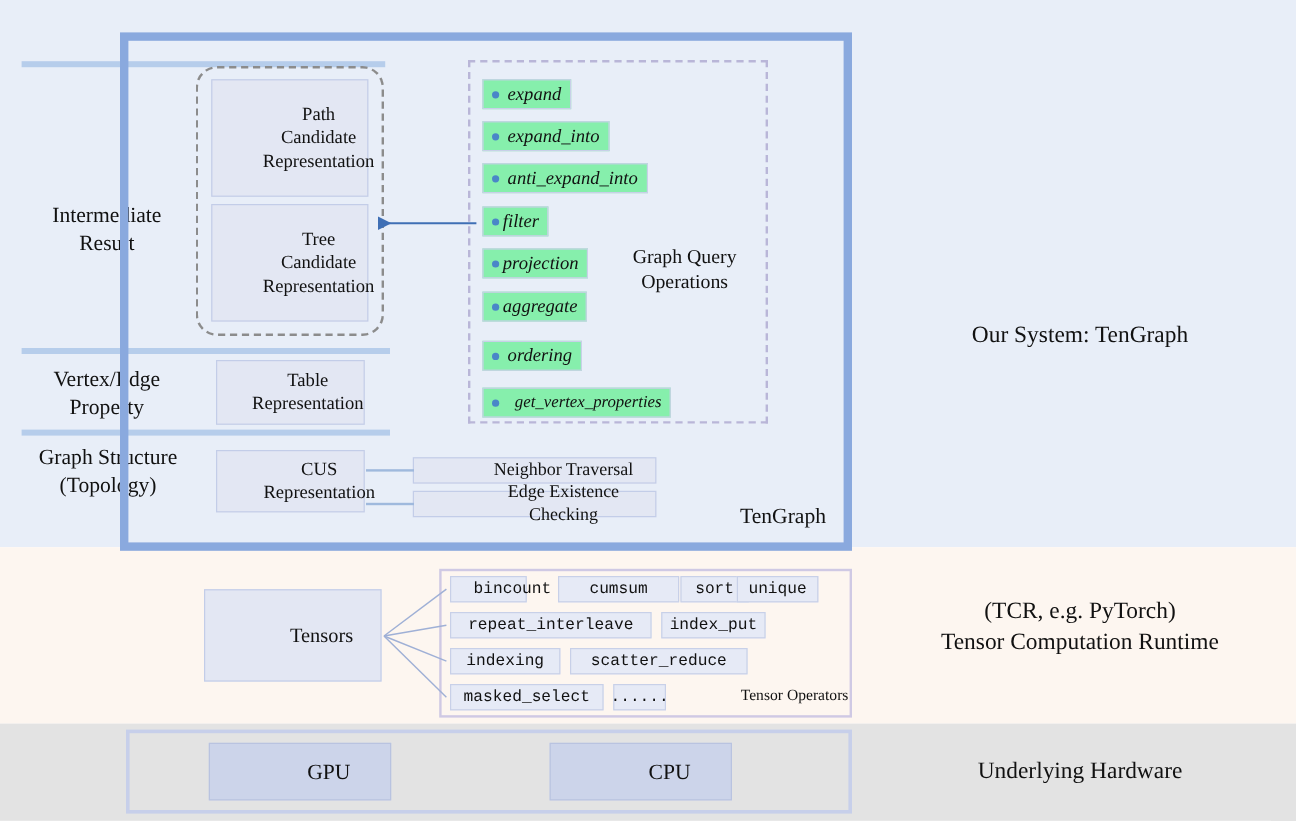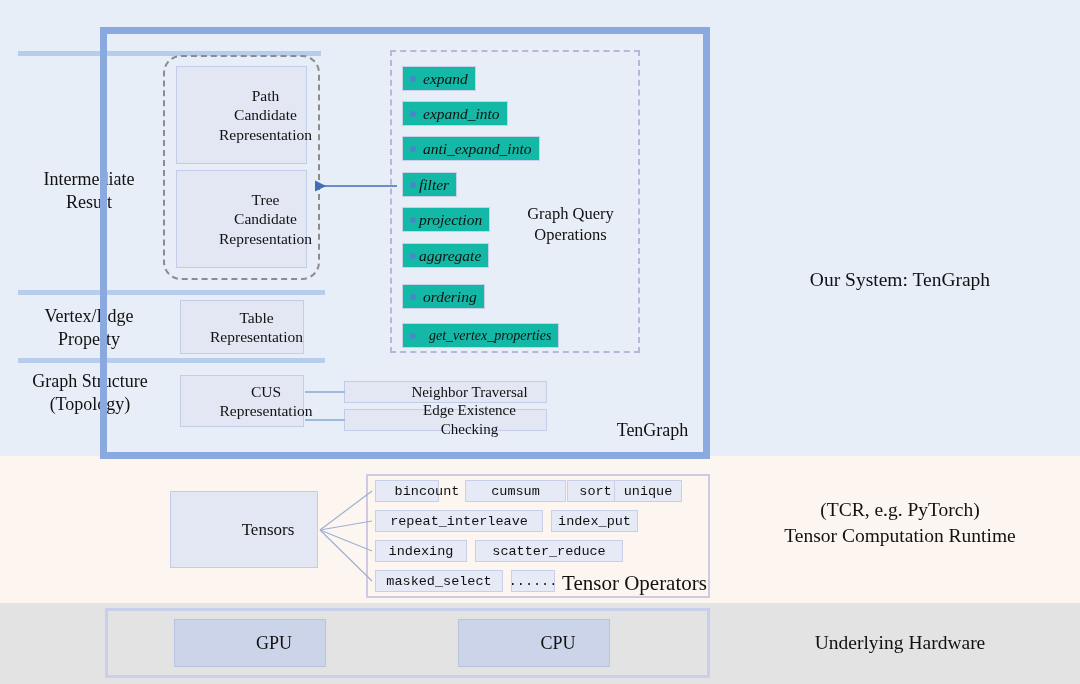--- a/index.html
+++ b/index.html
@@ -114,21 +114,21 @@
     border:2.5px dashed #b9b6d8;
     box-sizing:border-box;
   }
   #gqo-caption{
     position:absolute;left:508px;top:203px;
     width:125px;text-align:center;
     font-size:16.5px;line-height:1.3;color:#111;
   }
   .op{
     position:absolute;left:402px;
-    background:#14b8a6;
+    background:#86efac;
     border:1.3px solid #c8d0e8;
     box-sizing:border-box;
     height:25px;
     display:flex;align-items:center;
     padding:0 7px;
     font-style:italic;
     font-size:15.5px;
     color:#111;
     white-space:nowrap;
     font-family:"Liberation Serif", serif;
@@ -156,22 +156,22 @@
     box-sizing:border-box;
     height:22px;
     display:flex;align-items:center;justify-content:center;
     font-family:"Liberation Mono", monospace;
     font-size:13.5px;
     color:#111;
     white-space:nowrap;
   }
   #tops-caption{
     position:absolute;left:562px;top:571px;
-    width:145px;text-align:center;
-    font-size:21px;color:#111;
+    width:145px;text-align:right;
+    font-size:13px;color:#111;
   }
 
   
   .hline{position:absolute;height:1.6px;background:#6e93c9;}
   svg.ov{position:absolute;left:0;top:0;width:1080px;height:684px;pointer-events:none;}
 </style>
 </head>
 <body>
 
 <div id="stage">

